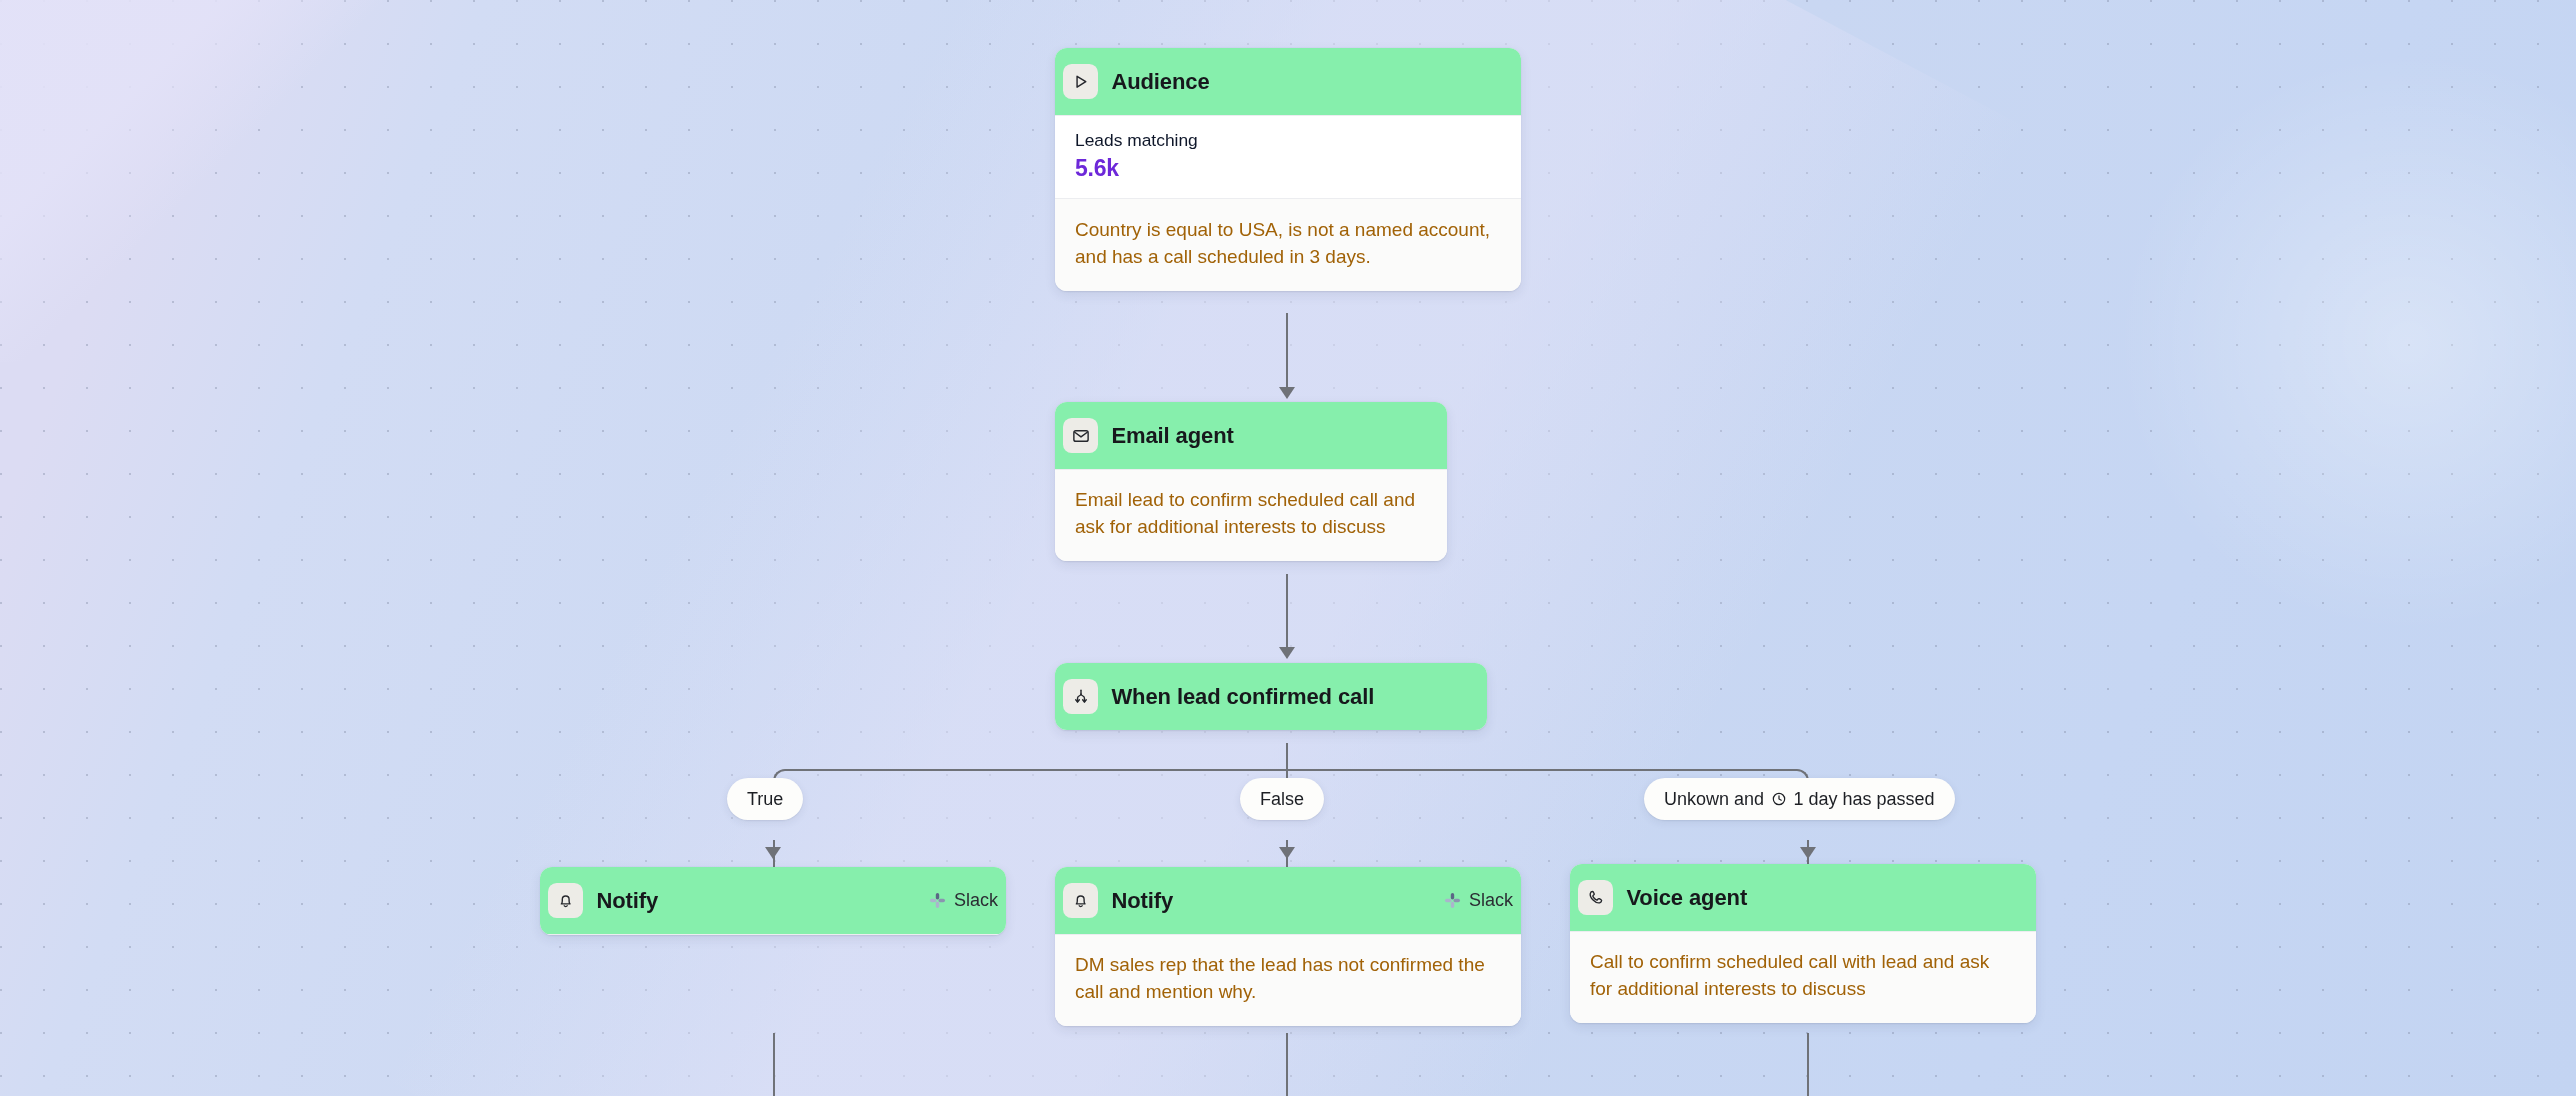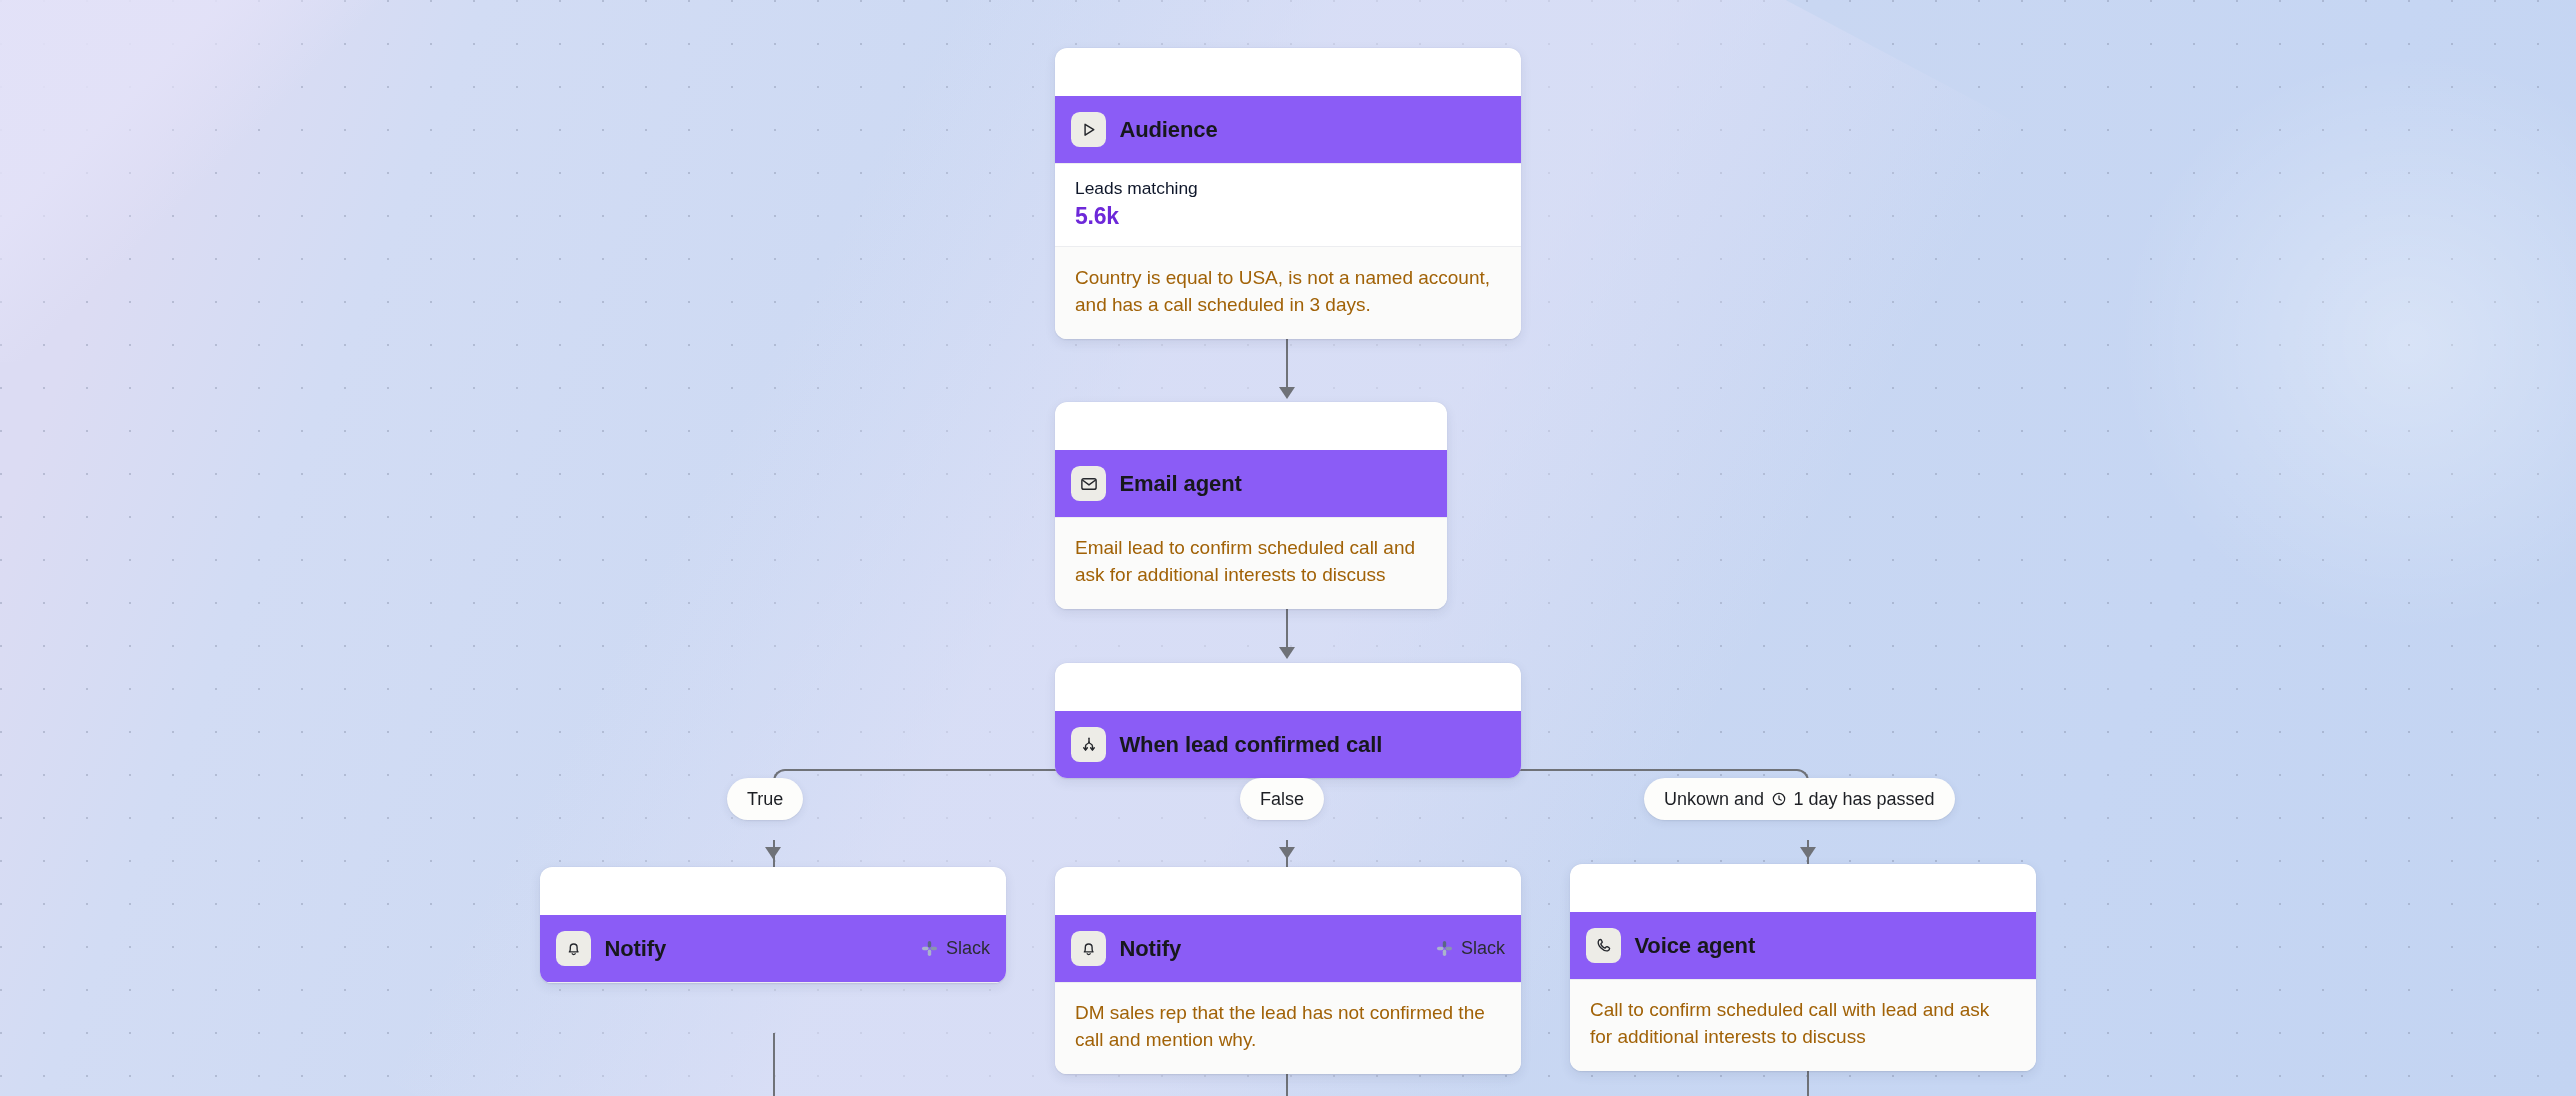--- a/index.html
+++ b/index.html
@@ -49,24 +49,23 @@
   
   .card {
     position:absolute;
     background:#ffffff;
     border-radius:12px;
     box-shadow:0 0.7px 1.3px rgba(35,45,80,0.10), 0 4px 12px rgba(35,45,80,0.09);
     overflow:hidden;
   }
   .card-head {
     display:flex; align-items:center;
-    padding:16px 16px;
-    background:#8b5cf6;
+    padding:16px 8px;
+    background:#86efac;
     gap:13.4px;
-    margin-top:48px;
   }
   .card-head.with-meta { justify-content:space-between; }
   .head-left { display:flex; align-items:center; gap:13.4px; }
   .icon-tile {
     width:35px; height:35px; border-radius:8.7px;
     background:#edece7;
     display:flex; align-items:center; justify-content:center;
     flex:0 0 auto;
   }
   .node-title {
@@ -179,21 +178,21 @@
             <path d="M3.2 6.6 L12 13.2 L20.8 6.6"></path>
           </svg>
         </span>
         <span class="node-title">Email agent</span>
       </div>
     </div>
     <div class="divider"></div>
     <div class="card-body">Email lead to confirm scheduled call and ask for additional interests to discuss</div>
   </div>
 
-  <div class="card" style="left:1055px; top:663px; width:466px;">
+  <div class="card" style="left:1055px; top:663px; width:432px;">
     <div class="card-head">
       <div class="head-left">
         <span class="icon-tile">
           <svg width="18" height="18" viewBox="0 0 24 24" fill="none" stroke="#26282d" stroke-width="1.9" stroke-linecap="round" stroke-linejoin="round">
             <path d="M12 3 V8.2"></path>
             <path d="M12 8.2 C12 10.2 7.4 10.6 7.4 13.2 V18.4"></path>
             <path d="M12 8.2 C12 10.2 16.6 10.6 16.6 13.2 V18.4"></path>
             <path d="M5 15.6 L7.4 18.8 L9.8 15.6"></path>
             <path d="M14.2 15.6 L16.6 18.8 L19 15.6"></path>
           </svg>

